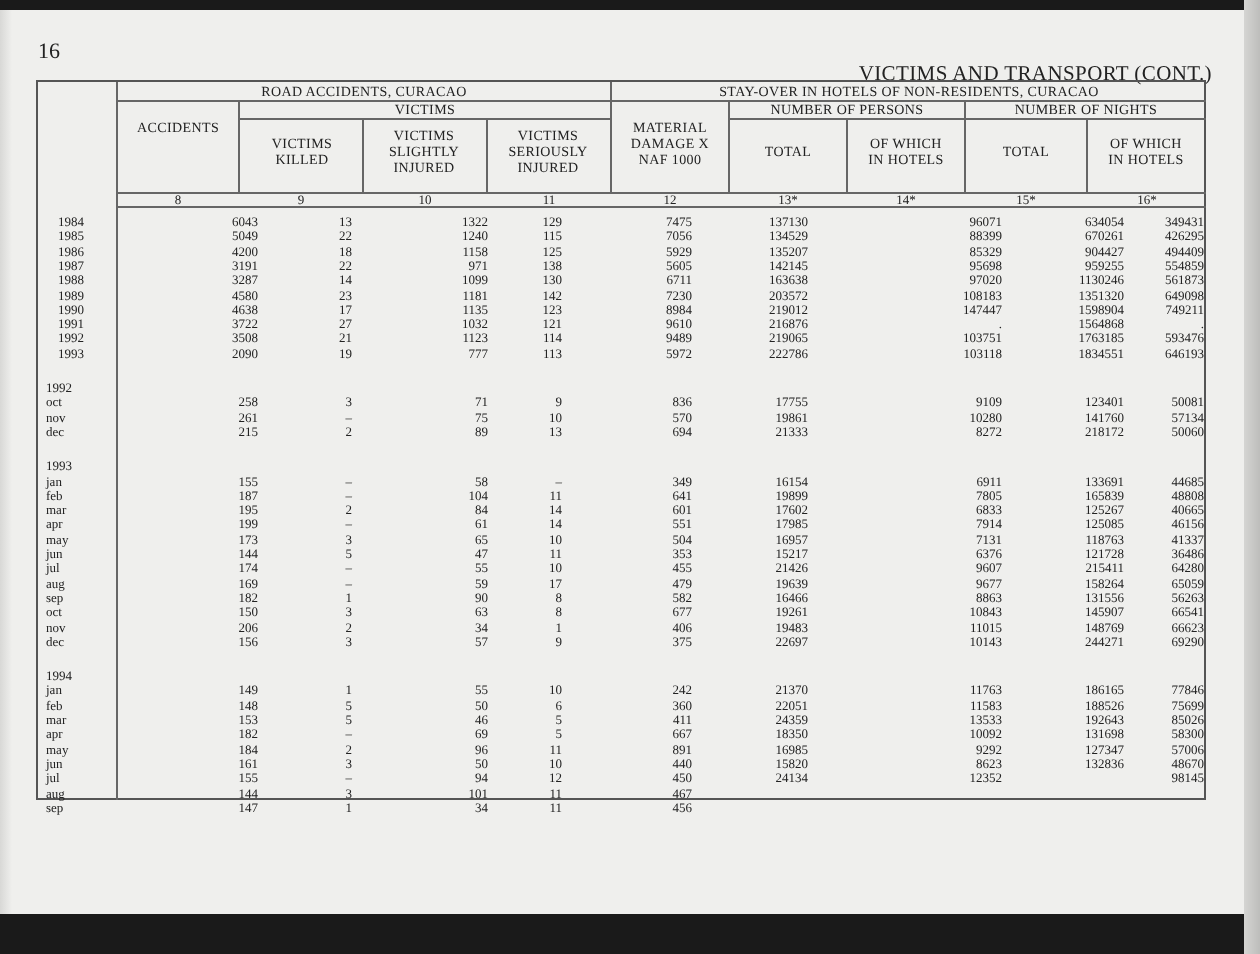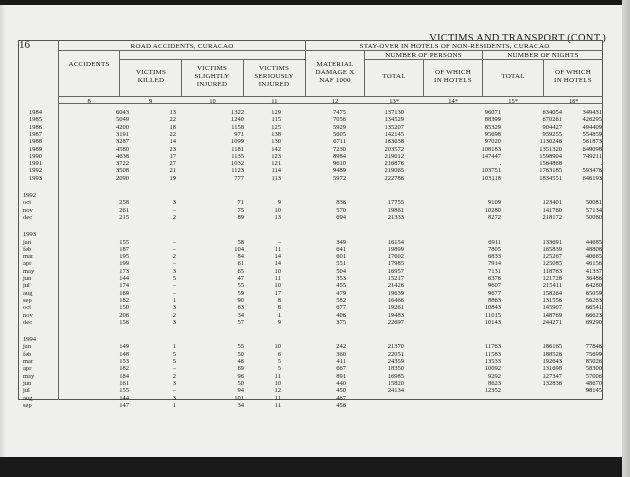--- a/index.html
+++ b/index.html
@@ -16,21 +16,21 @@
   }
   .page-edge {
     position: absolute; left: 0; top: 5px; width: 6px; height: 452px;
     background: linear-gradient(to right, #d8d8d6, #efefed);
   }
   .right-edge {
     position: absolute; right: 0; top: 0; width: 8px; height: 477px;
     background: linear-gradient(to right, #d5d5d3, #bdbdbb);
   }
   .page-number {
-    position: absolute; left: 19px; top: 38px; font-size: 11px;
+    position: absolute; left: 19px; top: 20px; font-size: 11px;
   }
   .running-title {
     position: absolute; right: 24px; top: 32px; font-size: 10.5px; letter-spacing: 0.2px;
   }
   .table-wrap {
     position: absolute; left: 18px; top: 40px; width: 585px; height: 360px;
     border: 1px solid #555;
     box-sizing: border-box;
   }
   .vline, .hline { position: absolute; background: #666; }
@@ -70,20 +70,21 @@
 
   <div class="hline" style="left:39px; top:9px; width:545px; height:1px;"></div>
   <div class="hline" style="left:100px; top:18px; width:186px; height:1px;"></div>
   <div class="hline" style="left:345px; top:18px; width:239px; height:1px;"></div>
   <div class="hline" style="left:39px; top:55px; width:545px; height:1px;"></div>
   <div class="hline" style="left:39px; top:62px; width:545px; height:1px;"></div>
 
   <div class="hdr" style="left:40px; top:1px; width:246px;">ROAD ACCIDENTS, CURACAO</div>
   <div class="hdr" style="left:287px; top:1px; width:297px;">STAY-OVER IN HOTELS OF NON-RESIDENTS, CURACAO</div>
   <div class="hdr" style="left:40px; top:19px; width:60px;">ACCIDENTS</div>
+  <div class="hdr" style="left:101px; top:10px; width:185px;">VICTIMS</div>
   <div class="hdr" style="left:116px; top:27px; width:32px;">VICTIMS KILLED</div>
   <div class="hdr" style="left:172px; top:23px; width:42px;">VICTIMS SLIGHTLY INJURED</div>
   <div class="hdr" style="left:230px; top:23px; width:50px;">VICTIMS SERIOUSLY INJURED</div>
   <div class="hdr" style="left:292px; top:19px; width:48px;">MATERIAL DAMAGE X NAF 1000</div>
   <div class="hdr" style="left:346px; top:10px; width:117px;">NUMBER OF PERSONS</div>
   <div class="hdr" style="left:464px; top:10px; width:120px;">NUMBER OF NIGHTS</div>
   <div class="hdr" style="left:346px; top:31px; width:58px;">TOTAL</div>
   <div class="hdr" style="left:414px; top:27px; width:40px;">OF WHICH IN HOTELS</div>
   <div class="hdr" style="left:464px; top:31px; width:60px;">TOTAL</div>
   <div class="hdr" style="left:534px; top:27px; width:40px;">OF WHICH IN HOTELS</div>

